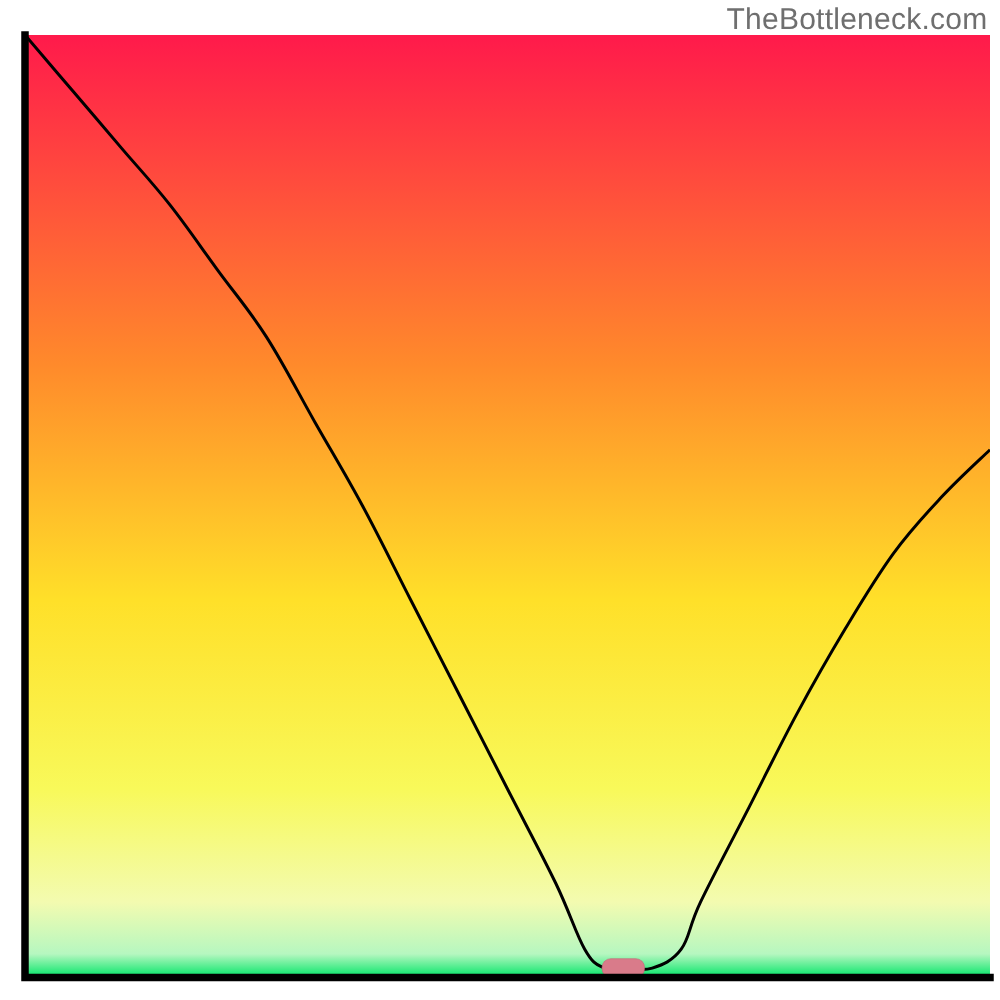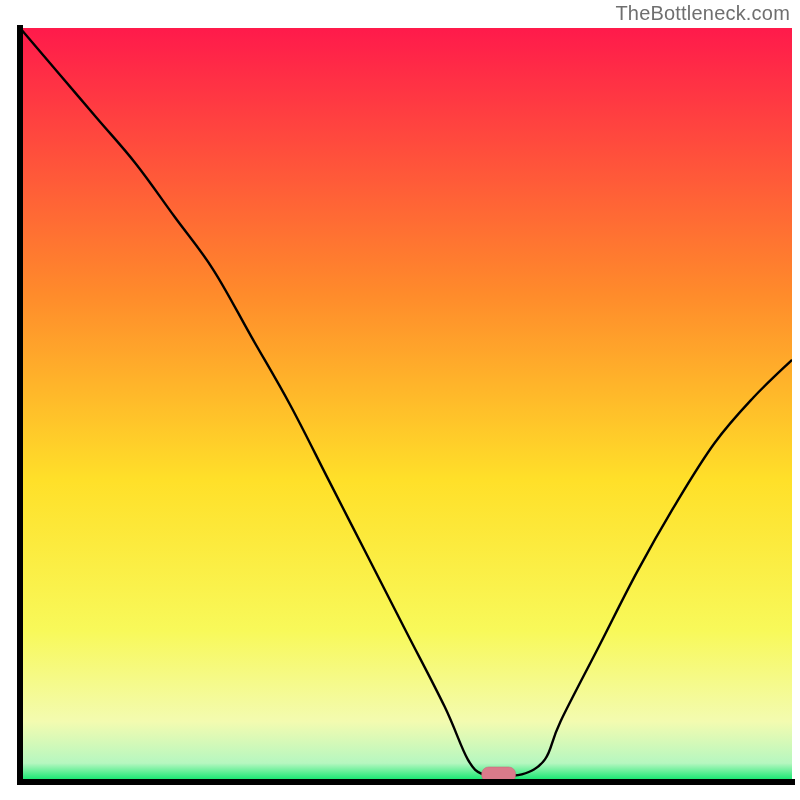--- a/index.html
+++ b/index.html
@@ -13,21 +13,21 @@
   .container {
     position: relative;
     width: 800px;
     height: 800px;
   }
   .watermark {
     position: absolute;
     top: 2px;
     right: 10px;
     color: #6f6f6f;
-    font-size: 20px;
+    font-size: 24px;
     font-weight: 500;
     letter-spacing: 0.2px;
     z-index: 10;
   }
   svg {
     display: block;
   }
 </style>
 </head>
 <body>

